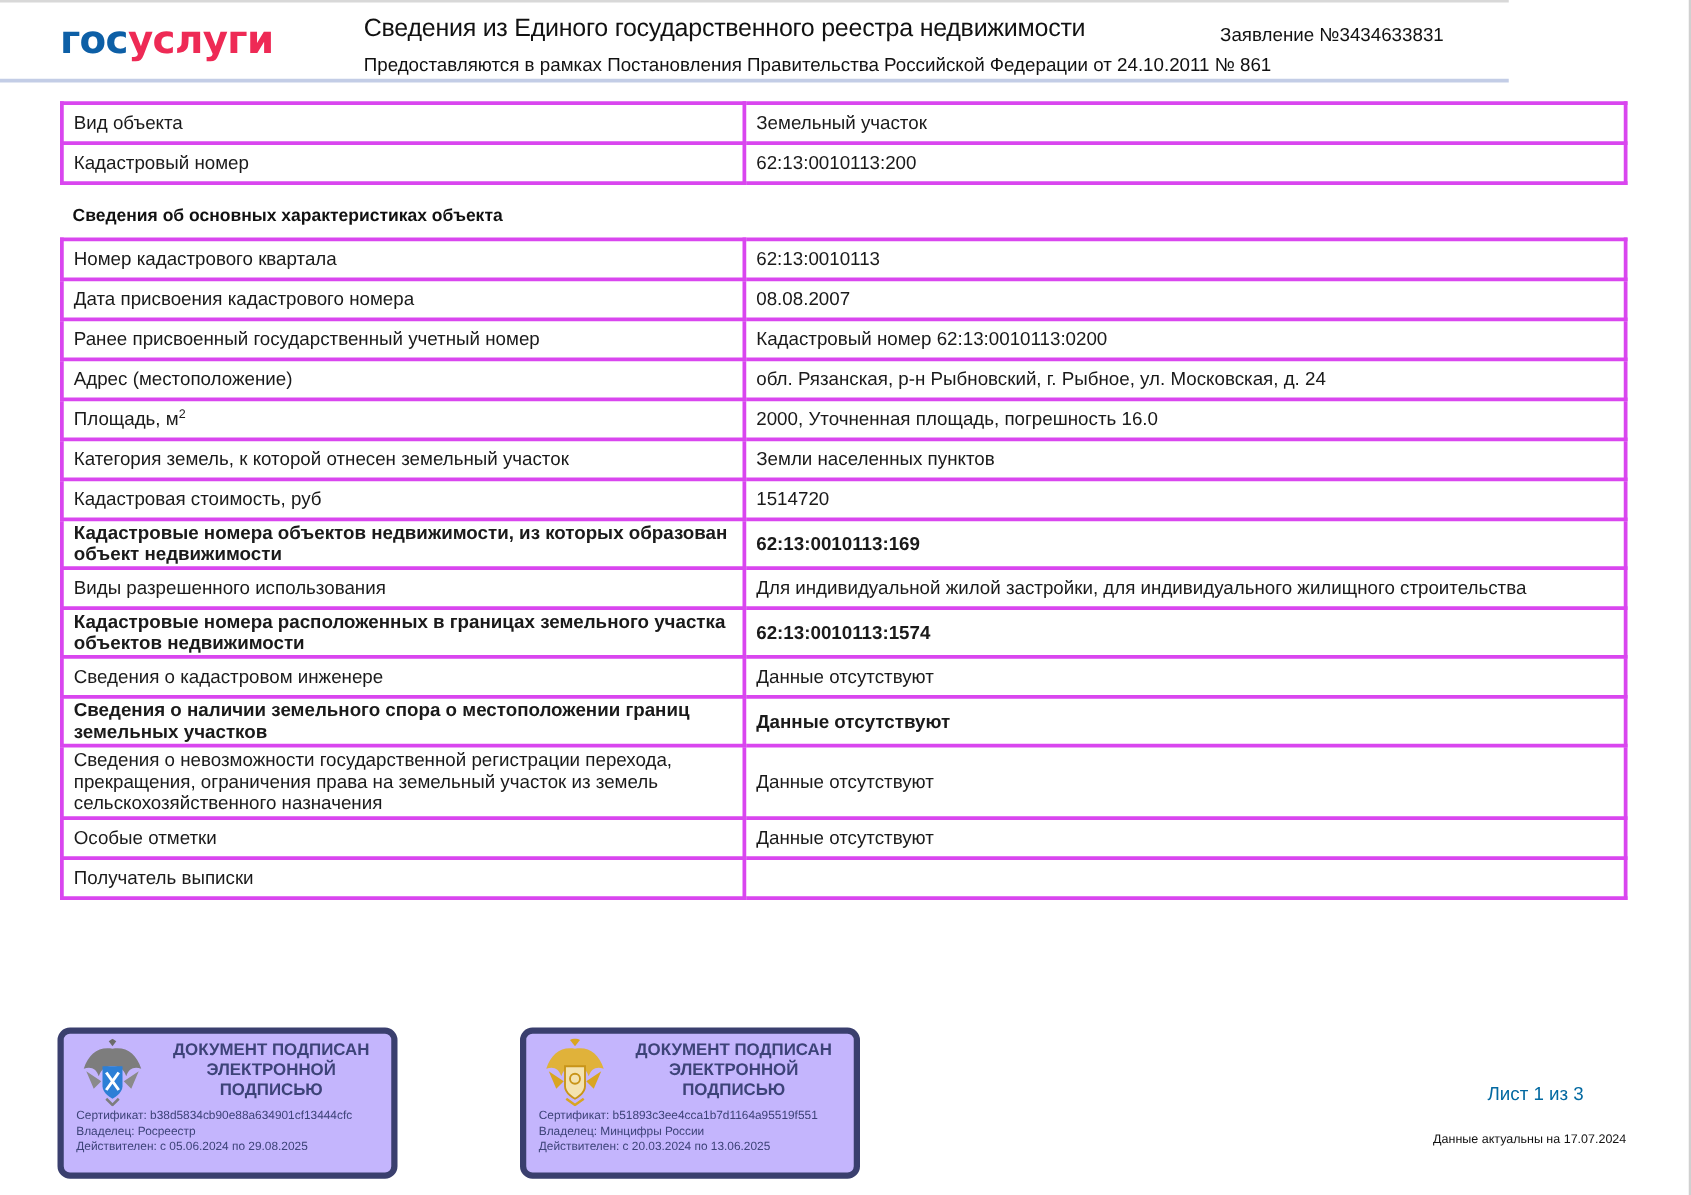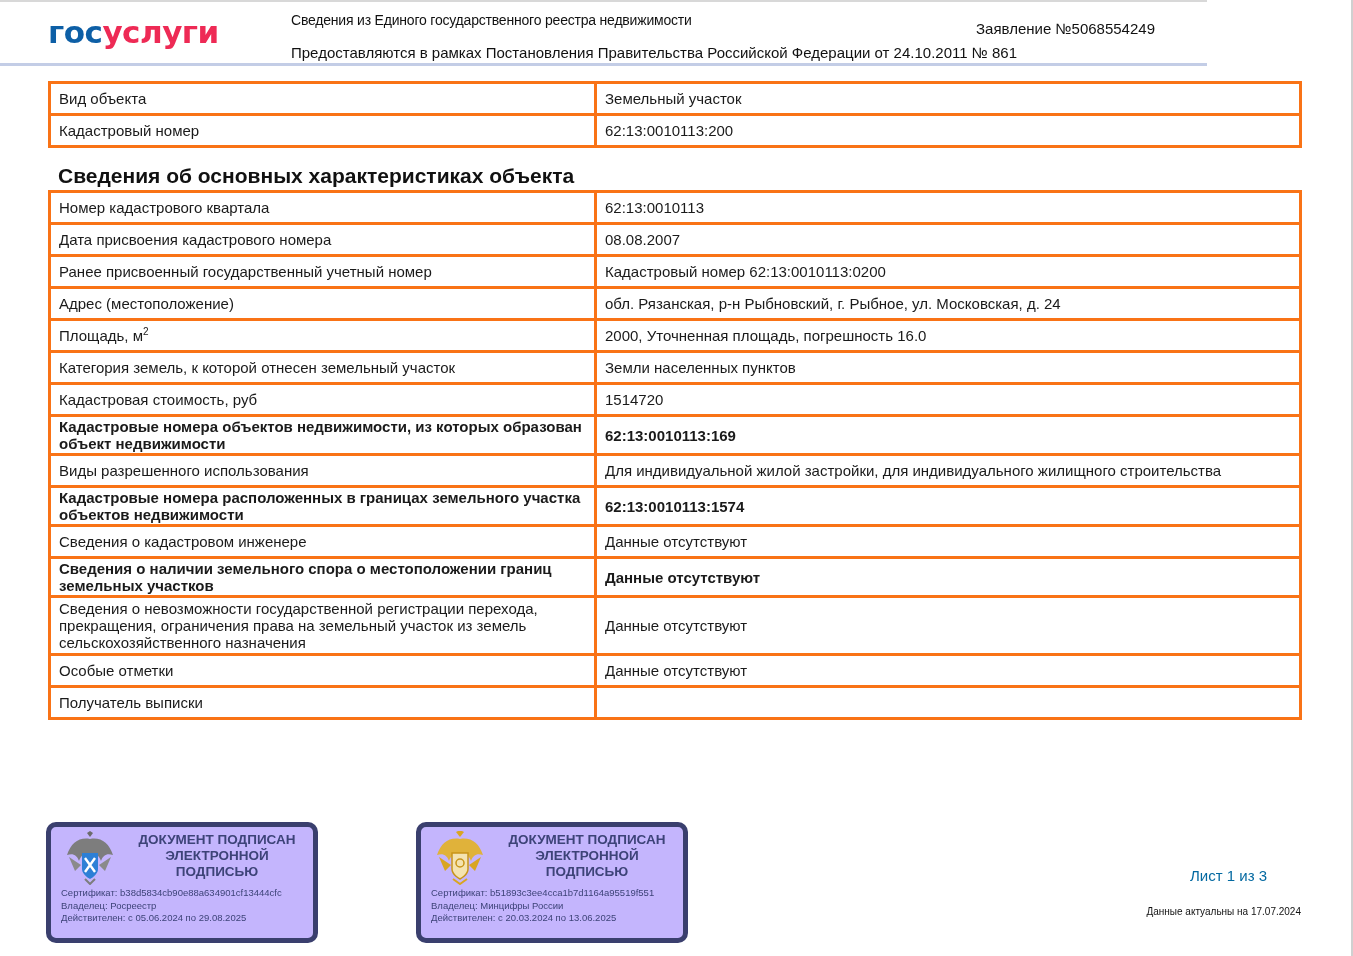--- a/index.html
+++ b/index.html
@@ -3,35 +3,35 @@
   <meta charset="utf-8">
   <style>
     * { box-sizing: border-box; margin: 0; padding: 0; }
     html, body { width: 1353px; height: 956px; background: #ffffff; overflow: hidden; }
     body { font-family: "Liberation Sans", "DejaVu Sans", sans-serif; color: #1a1a1a; position: relative; }
 
     .header { position: absolute; left: 0; top: 0; width: 1207px; height: 66px; border-bottom: 3px solid #c3cde6; border-top: 2px solid #d8d8d8; }
     .logo { position: absolute; left: 48px; top: 12px; font-family: "DejaVu Sans", sans-serif; font-weight: bold; font-size: 31px; letter-spacing: -0.5px; }
     .logo .gos { color: #0d5fa6; }
     .logo .uslugi { color: #ee2a55; }
-    .title { position: absolute; left: 291px; top: 10px; font-size: 14px; color: #111; letter-spacing: -0.2px; }
+    .title { position: absolute; left: 291px; top: 10px; font-size: 20px; color: #111; letter-spacing: -0.2px; }
     .subtitle { position: absolute; left: 291px; top: 42px; font-size: 15px; color: #111; }
     .app-no { position: absolute; right: 52px; top: 18px; font-size: 15px; color: #111; }
 
     .right-edge { position: absolute; right: 0; top: 0; width: 2px; height: 956px; background: #d0d0d0; }
 
     table.grid { position: absolute; left: 48px; border-collapse: collapse; width: 1254px; font-size: 15px; }
-    table.grid td { border: 3px solid #f97316; padding: 0 8px; vertical-align: middle; line-height: 17px; }
+    table.grid td { border: 3px solid #d946ef; padding: 0 8px; vertical-align: middle; line-height: 17px; }
     table.grid td.k { width: 546px; }
     table.grid tr.h32 td { height: 32px; }
     table.grid tr.h40 td { height: 39px; font-weight: bold; }
     table.grid tr.h58 td { height: 58px; }
 
     #t1 { top: 81px; }
-    .section-title { position: absolute; left: 58px; top: 164px; font-size: 21px; font-weight: bold; color: #111; }
+    .section-title { position: absolute; left: 58px; top: 164px; font-size: 14px; font-weight: bold; color: #111; }
     #t2 { top: 190px; }
     sup { font-size: 10px; line-height: 0; }
 
     .gap-cover { position: absolute; left: 732px; top: 746px; width: 84px; height: 8px; background: #fff; }
 
     .stamp { position: absolute; top: 822px; width: 272px; height: 121px; border: 5px solid #3a3f6e; border-radius: 10px; background: #c4b5fd; }
     #stamp1 { left: 46px; }
     #stamp2 { left: 416px; }
     .stamp .emblem { position: absolute; left: 14px; top: 4px; width: 50px; height: 54px; }
     .stamp .st-title { position: absolute; left: 72px; top: 5px; width: 188px; text-align: center; font-size: 13.5px; font-weight: bold; color: #3d4378; line-height: 16px; }
@@ -42,21 +42,21 @@
   </style>
 </head>
 <body>
 
 <div class="header">
   <div class="logo">
     <span class="gos">гос</span><span class="uslugi">услуги</span>
   </div>
   <div class="title">Сведения из Единого государственного реестра недвижимости</div>
   <div class="subtitle">Предоставляются в рамках Постановления Правительства Российской Федерации от 24.10.2011 № 861</div>
-  <div class="app-no">Заявление №5068554249</div>
+  <div class="app-no">Заявление №3434633831</div>
 </div>
 <div class="right-edge"></div>
 
 <table class="grid" id="t1">
   <tbody>
       <tr class="h32">
     <td class="k">Вид объекта</td>
     <td>Земельный участок</td>
   </tr>
   <tr class="h32">

